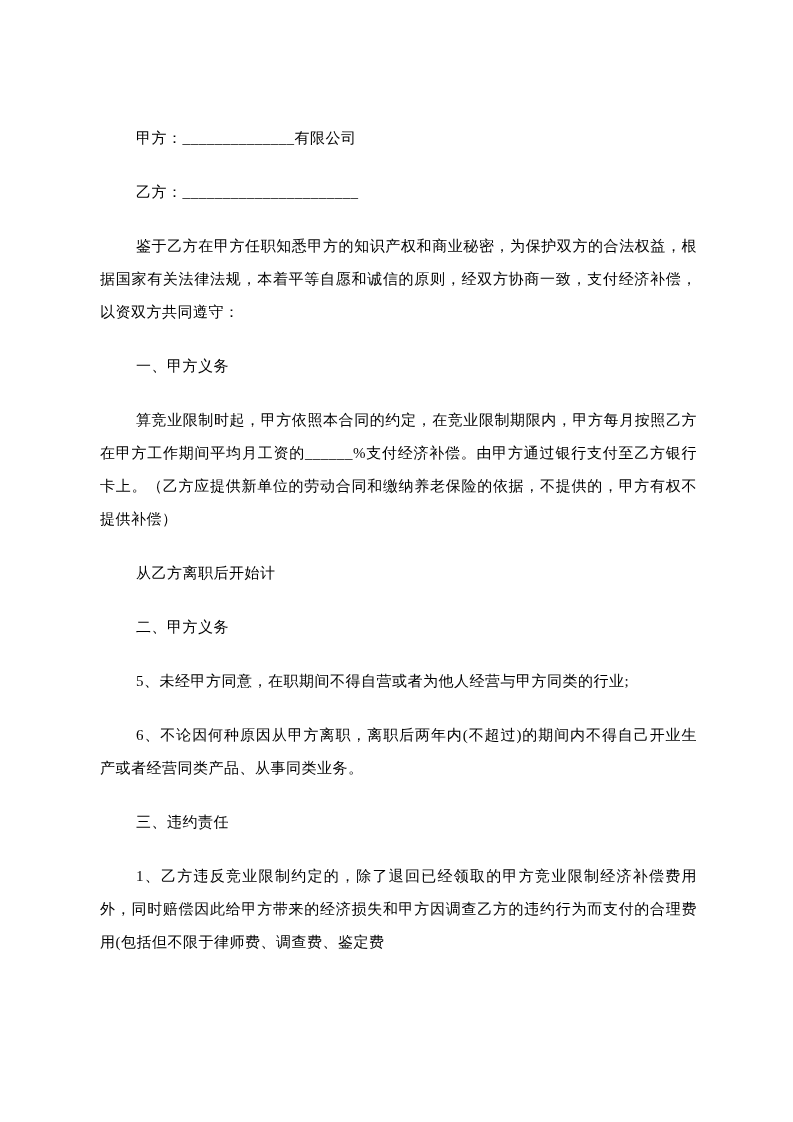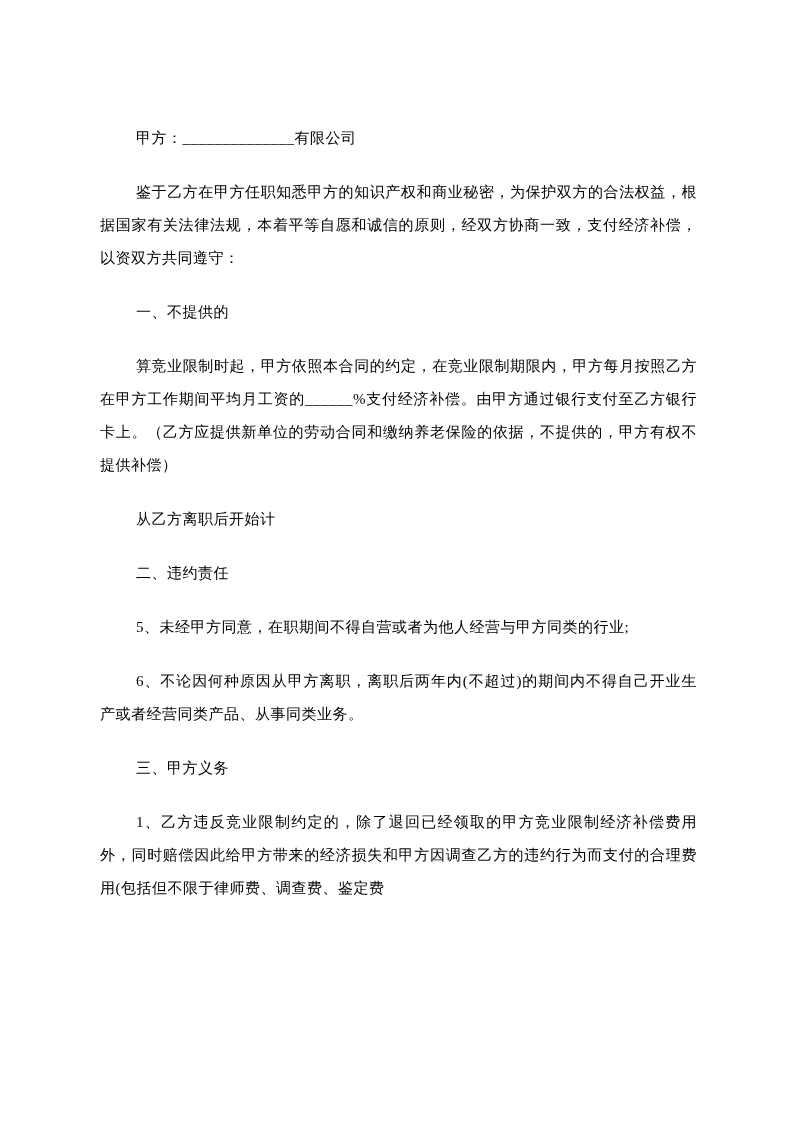--- a/index.html
+++ b/index.html
@@ -30,22 +30,23 @@
   }
   .para.single {
     text-align: left;
   }
 </style>
 </head>
 <body>
 
 <div class="page">
   <p class="para single">甲方：______________有限公司</p>
+  <p class="para single">乙方：______________________</p>
   <p class="para">鉴于乙方在甲方任职知悉甲方的知识产权和商业秘密，为保护双方的合法权益，根据国家有关法律法规，本着平等自愿和诚信的原则，经双方协商一致，支付经济补偿，以资双方共同遵守：</p>
-  <p class="para single">一、不提供的</p>
+  <p class="para single">一、甲方义务</p>
   <p class="para">算竞业限制时起，甲方依照本合同的约定，在竞业限制期限内，甲方每月按照乙方在甲方工作期间平均月工资的______%支付经济补偿。由甲方通过银行支付至乙方银行卡上。（乙方应提供新单位的劳动合同和缴纳养老保险的依据，不提供的，甲方有权不提供补偿）</p>
   <p class="para single">从乙方离职后开始计</p>
-  <p class="para single">二、违约责任</p>
+  <p class="para single">二、甲方义务</p>
   <p class="para single">5、未经甲方同意，在职期间不得自营或者为他人经营与甲方同类的行业;</p>
   <p class="para">6、不论因何种原因从甲方离职，离职后两年内(不超过)的期间内不得自己开业生产或者经营同类产品、从事同类业务。</p>
-  <p class="para single">三、甲方义务</p>
+  <p class="para single">三、违约责任</p>
   <p class="para">1、乙方违反竞业限制约定的，除了退回已经领取的甲方竞业限制经济补偿费用外，同时赔偿因此给甲方带来的经济损失和甲方因调查乙方的违约行为而支付的合理费用(包括但不限于律师费、调查费、鉴定费</p>
 </div>
 
 </body></html>

